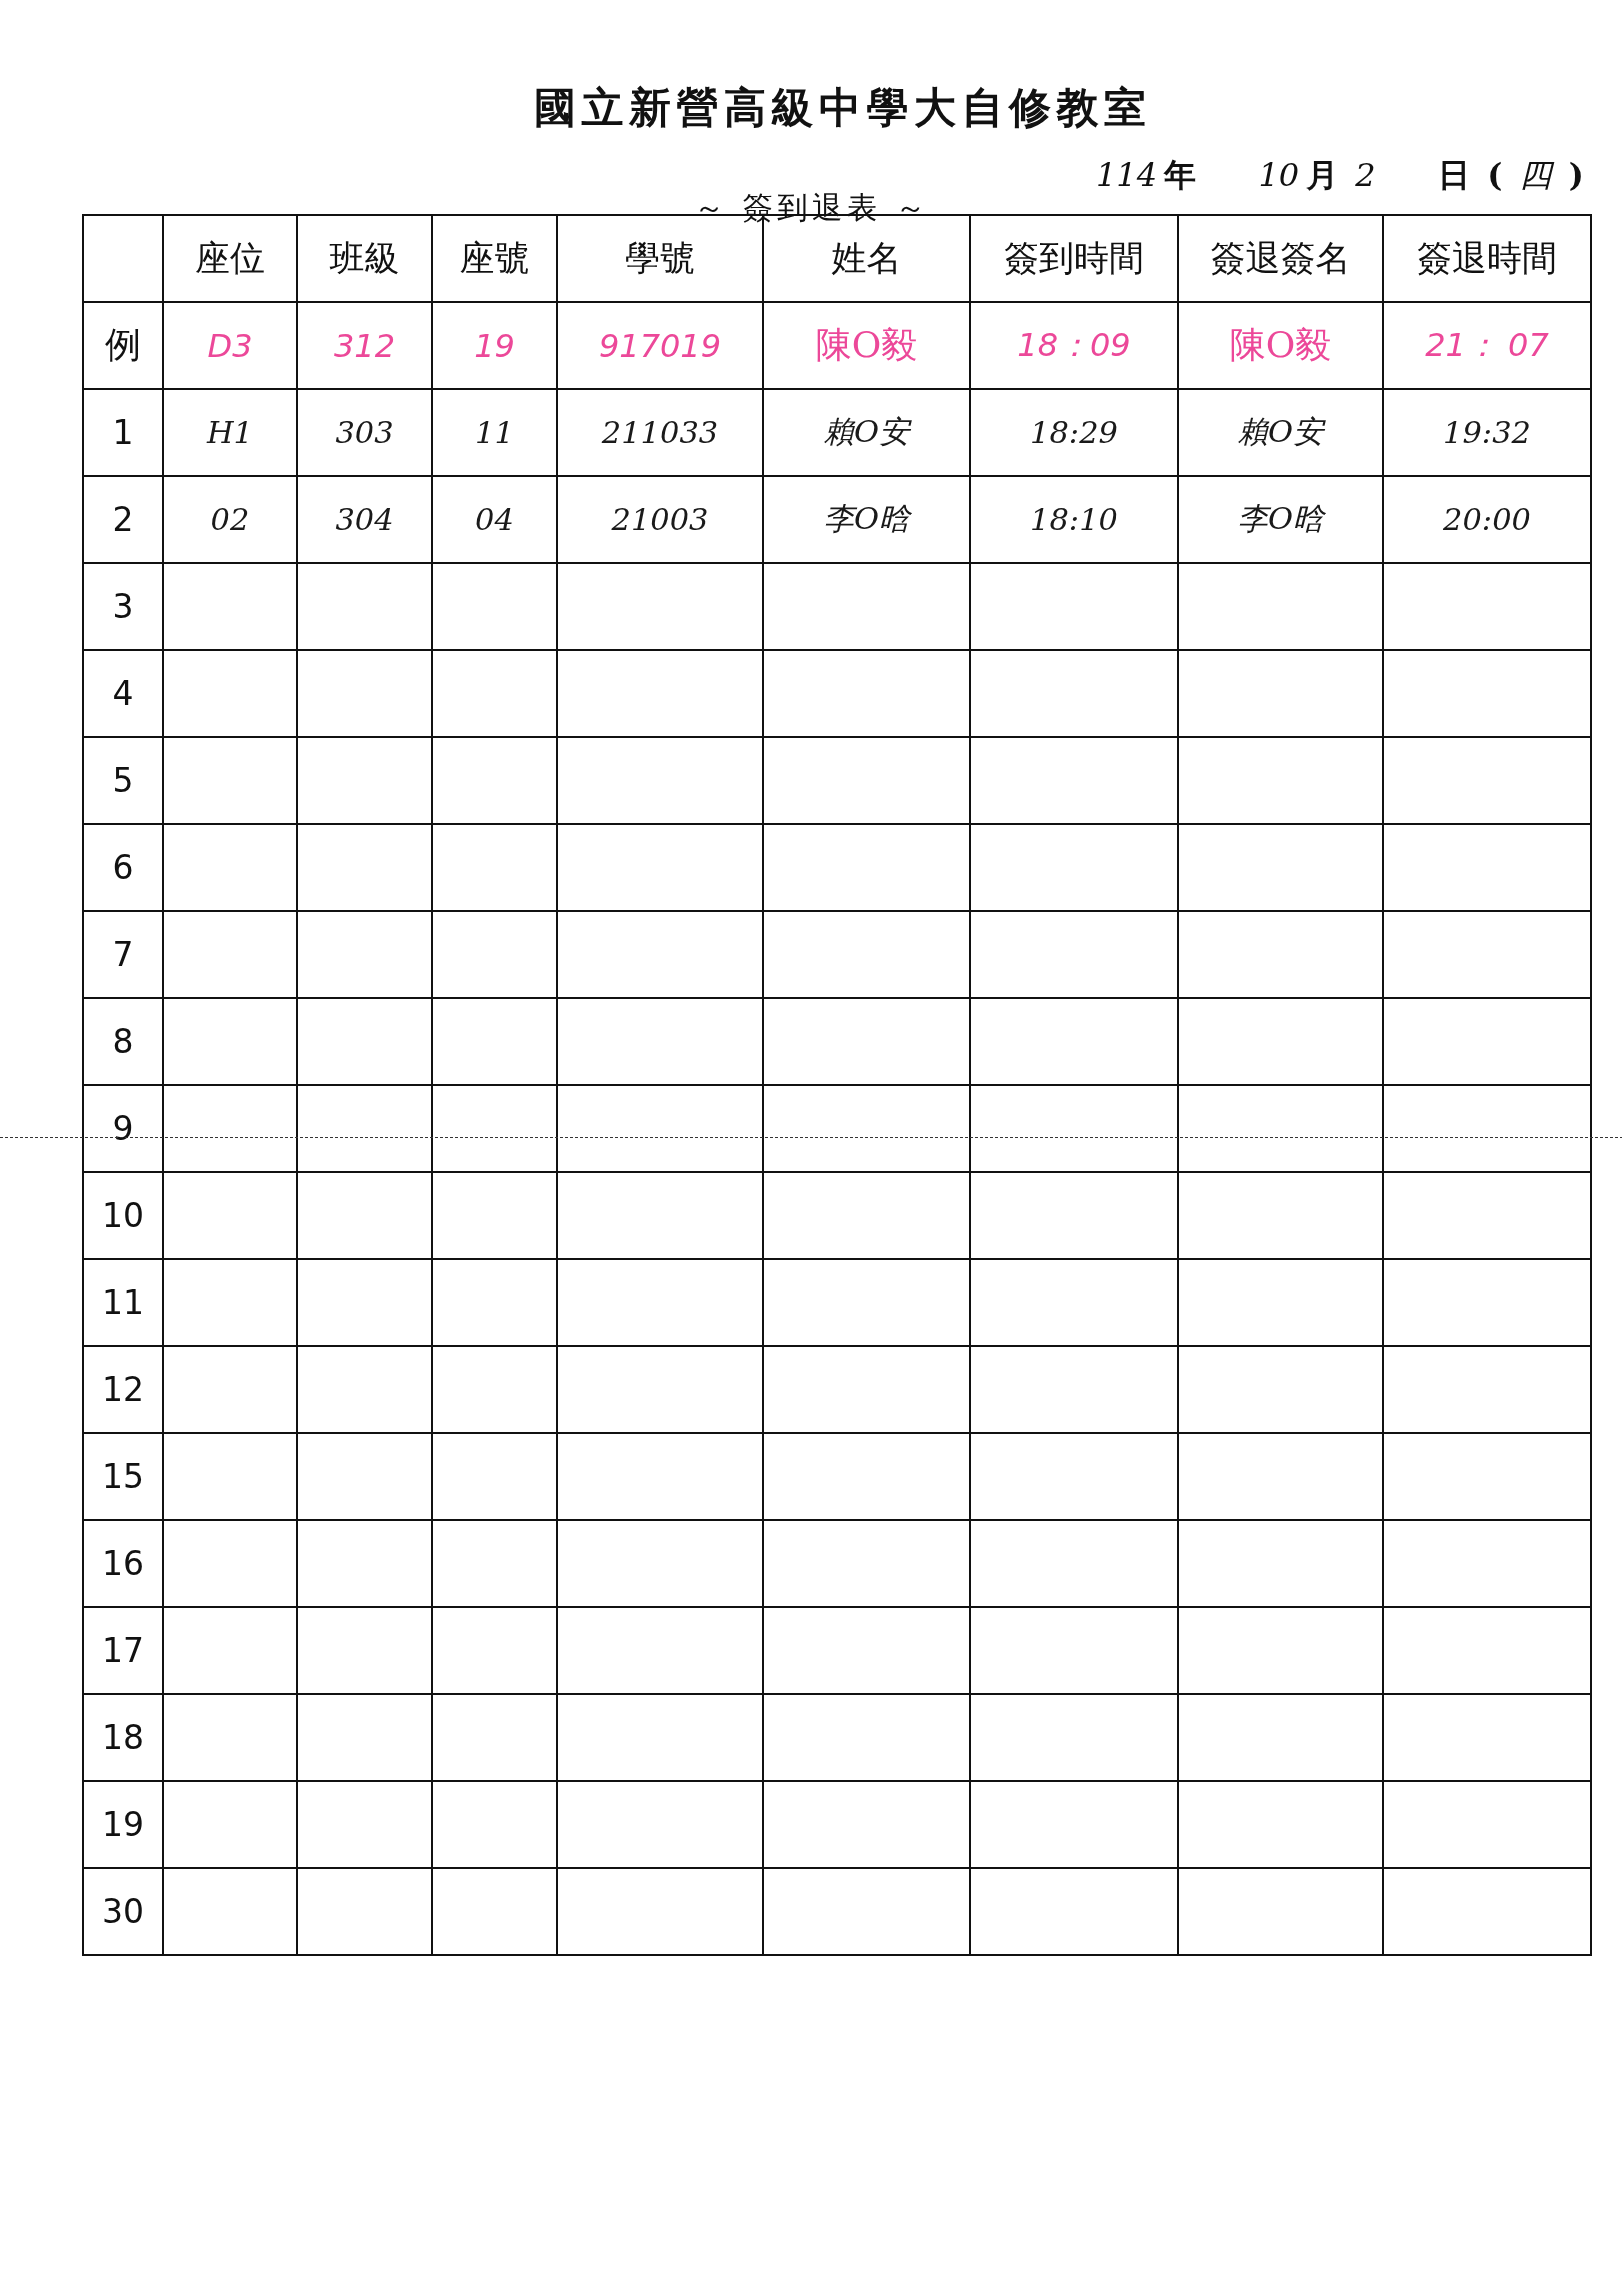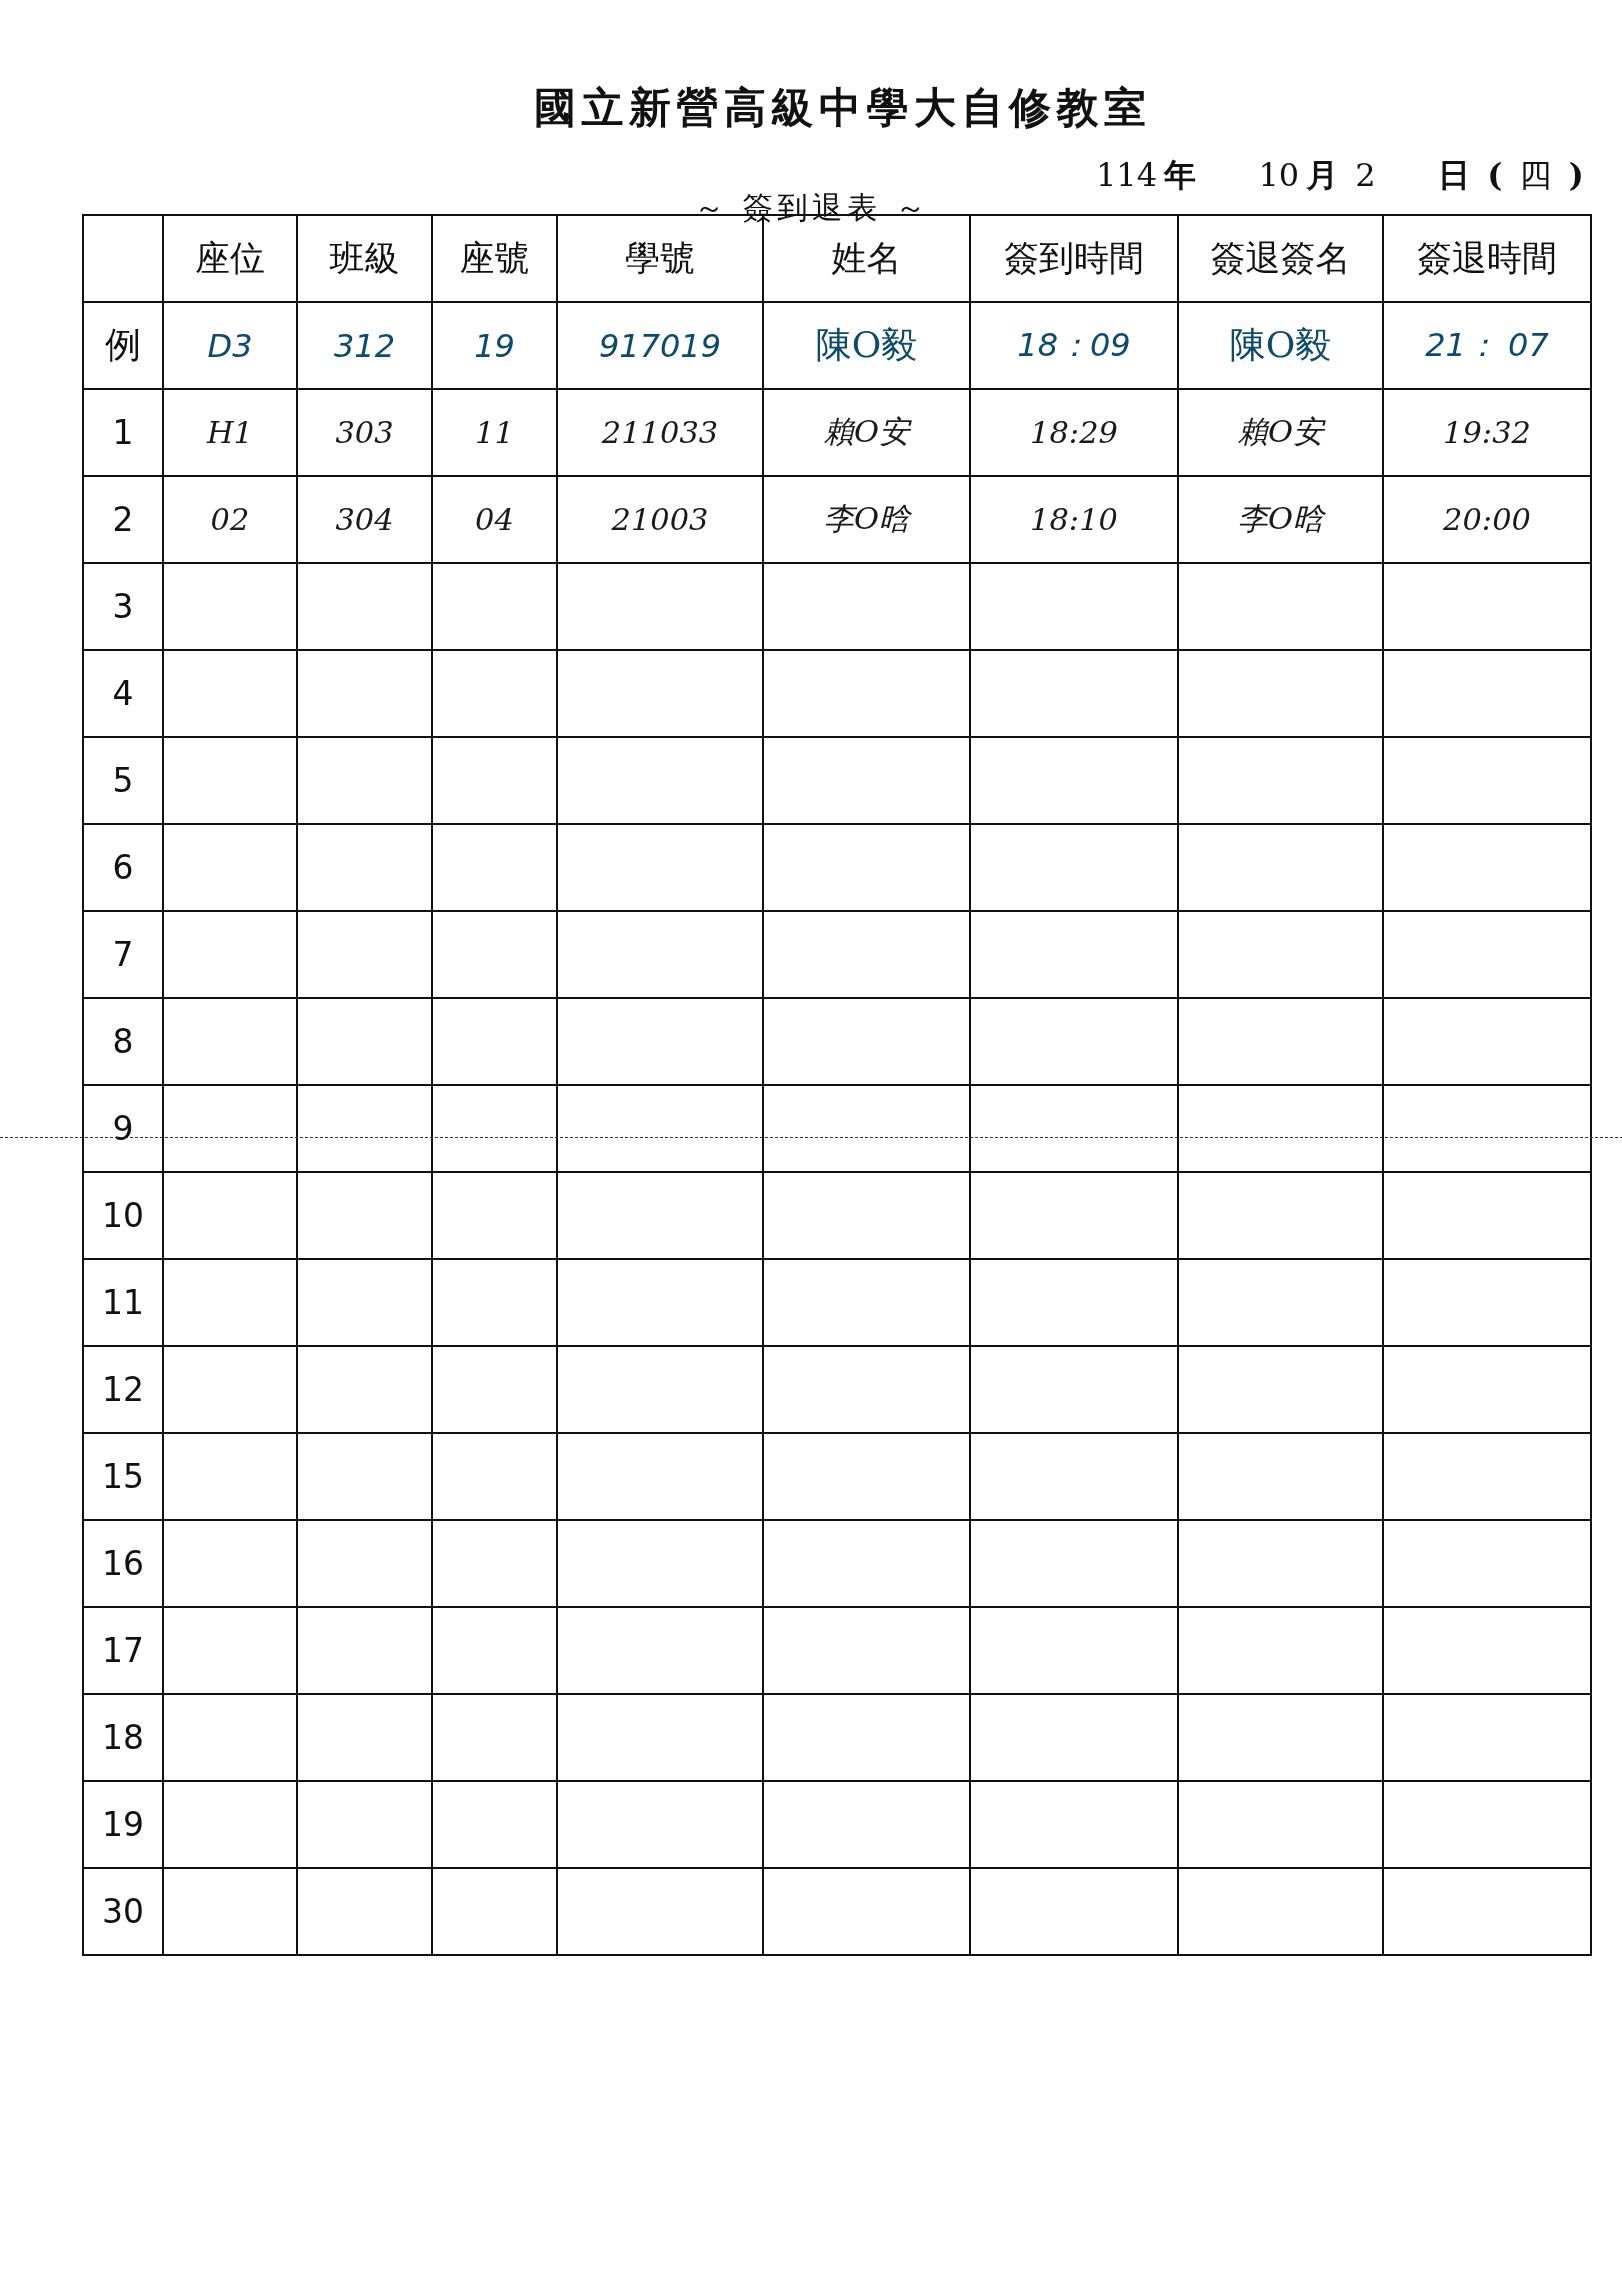--- a/index.html
+++ b/index.html
@@ -6,32 +6,32 @@
   body { width: 1623px; height: 2295px; position: relative; overflow: hidden;
          font-family: "DejaVu Sans", "Liberation Sans", sans-serif; color: #111; }
   .title { position: absolute; left: 534px; top: 82px; width: 576px; height: 51px;
            font-family: "DejaVu Serif", "Liberation Serif", serif; font-weight: bold;
            font-size: 42px; letter-spacing: 5.5px; white-space: nowrap; line-height: 51px; }
   .subtitle { position: absolute; left: 694px; top: 154px; height: 44px; line-height: 44px;
               font-family: "DejaVu Serif", "Liberation Serif", serif; font-size: 30.5px;
               letter-spacing: 4.2px; white-space: nowrap; margin-top: 32px; }
   .date { position: absolute; left: 1096px; top: 151px; height: 49px; line-height: 49px;
           font-size: 32px; white-space: nowrap; }
-  .date .hw { font-family: "DejaVu Serif", serif; font-weight: normal; text-align: center; }
+  .date .hw { font-family: "DejaVu Serif", serif; font-style: italic; font-weight: normal; text-align: center; }
   .date .pr { font-family: "DejaVu Serif", serif; font-weight: bold; }
   .date span { margin-right: 7px; }
   .date .gap { display: inline-block; width: 28px; }
 
   table.sheet { position: absolute; left: 82px; top: 214px; border-collapse: collapse;
                 table-layout: fixed; }
   table.sheet td, table.sheet th { border: 2.1px solid #111; padding: 0; text-align: center;
                 vertical-align: middle; height: 85px; overflow: hidden; white-space: nowrap; }
   table.sheet th { font-weight: normal; font-size: 35px; font-family: "DejaVu Sans", sans-serif; }
   td.num { font-size: 33px; font-family: "DejaVu Sans", "Liberation Sans", sans-serif; }
-  td.ex { font-size: 32px; font-family: "DejaVu Sans", sans-serif; font-style: italic; color: #0c4a6e; }
+  td.ex { font-size: 32px; font-family: "DejaVu Sans", sans-serif; font-style: italic; color: #ec4899; }
   td.ex-cjk { font-size: 36px; font-family: "DejaVu Serif", serif; font-style: normal; }
   td.hand { font-family: "DejaVu Serif", "Liberation Serif", serif; font-style: italic;
             font-size: 30.5px; color: #1a1a1a; }
   .fold-line { position: absolute; left: 0; top: 1137px; width: 1623px; height: 0;
                border-top: 1.4px dashed #333; }
 </style>
 </head>
 <body>
 
 <div class="title">國立新營高級中學大自修教室</div>

